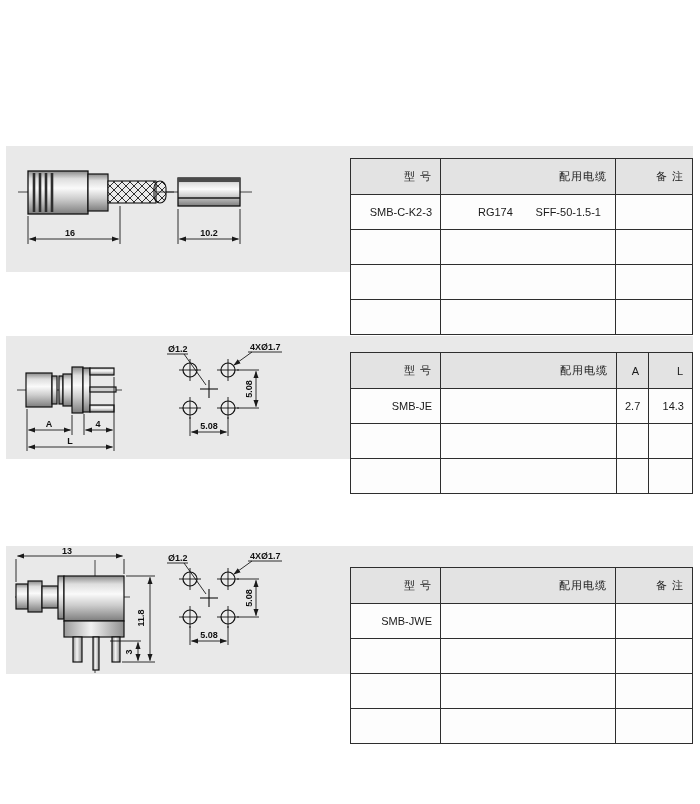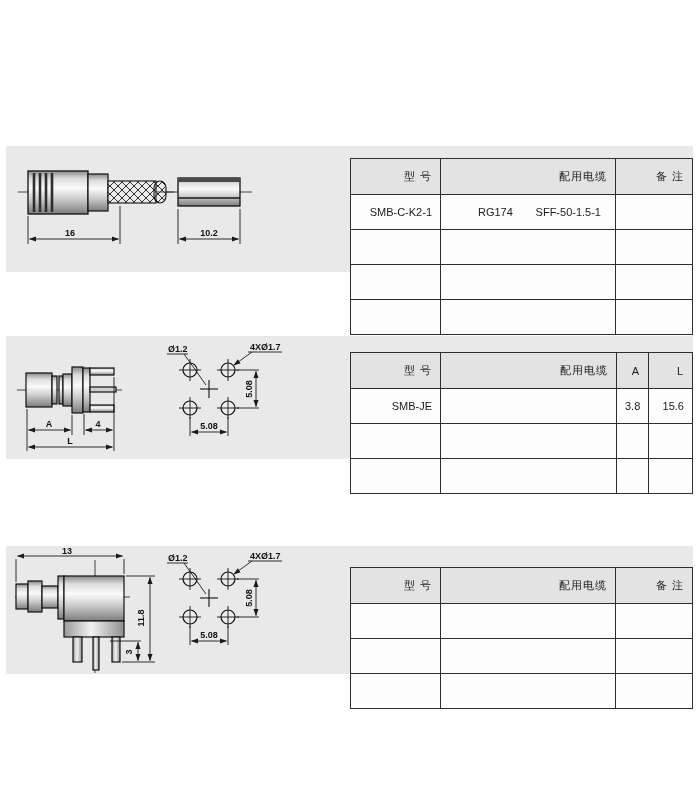--- a/index.html
+++ b/index.html
@@ -93,21 +93,21 @@
         <col style="width:175px">
         <col style="width:77px">
       </colgroup>
     <tbody>
         <tr class="hdr">
       <td>型  号</td>
       <td>配用电缆</td>
       <td>备  注</td>
     </tr>
     <tr>
-      <td>SMB-C-K2-1</td>
+      <td>SMB-C-K2-3</td>
       <td class="cable-cell">
         <div>
           <span>RG174</span>
           <span>SFF-50-1.5-1</span>
         </div>
       </td>
       <td></td>
     </tr>
     <tr>
           <td></td>
@@ -214,22 +214,22 @@
     <tbody>
         <tr class="hdr">
       <td>型  号</td>
       <td>配用电缆</td>
       <td>A</td>
       <td>L</td>
     </tr>
     <tr>
       <td>SMB-JE</td>
       <td></td>
-      <td>3.8</td>
-      <td>15.6</td>
+      <td>2.7</td>
+      <td>14.3</td>
     </tr>
     <tr>
           <td></td>
           <td></td>
           <td></td>
           <td></td>
         </tr>
     <tr>
           <td></td>
           <td></td>
@@ -322,20 +322,25 @@
         <col style="width:175px">
         <col style="width:77px">
       </colgroup>
     <tbody>
         <tr class="hdr">
       <td>型  号</td>
       <td>配用电缆</td>
       <td>备  注</td>
     </tr>
     <tr>
+      <td>SMB-JWE</td>
+      <td></td>
+      <td></td>
+    </tr>
+    <tr>
           <td></td>
           <td></td>
           <td></td>
         </tr>
     <tr>
           <td></td>
           <td></td>
           <td></td>
         </tr>
     <tr>

